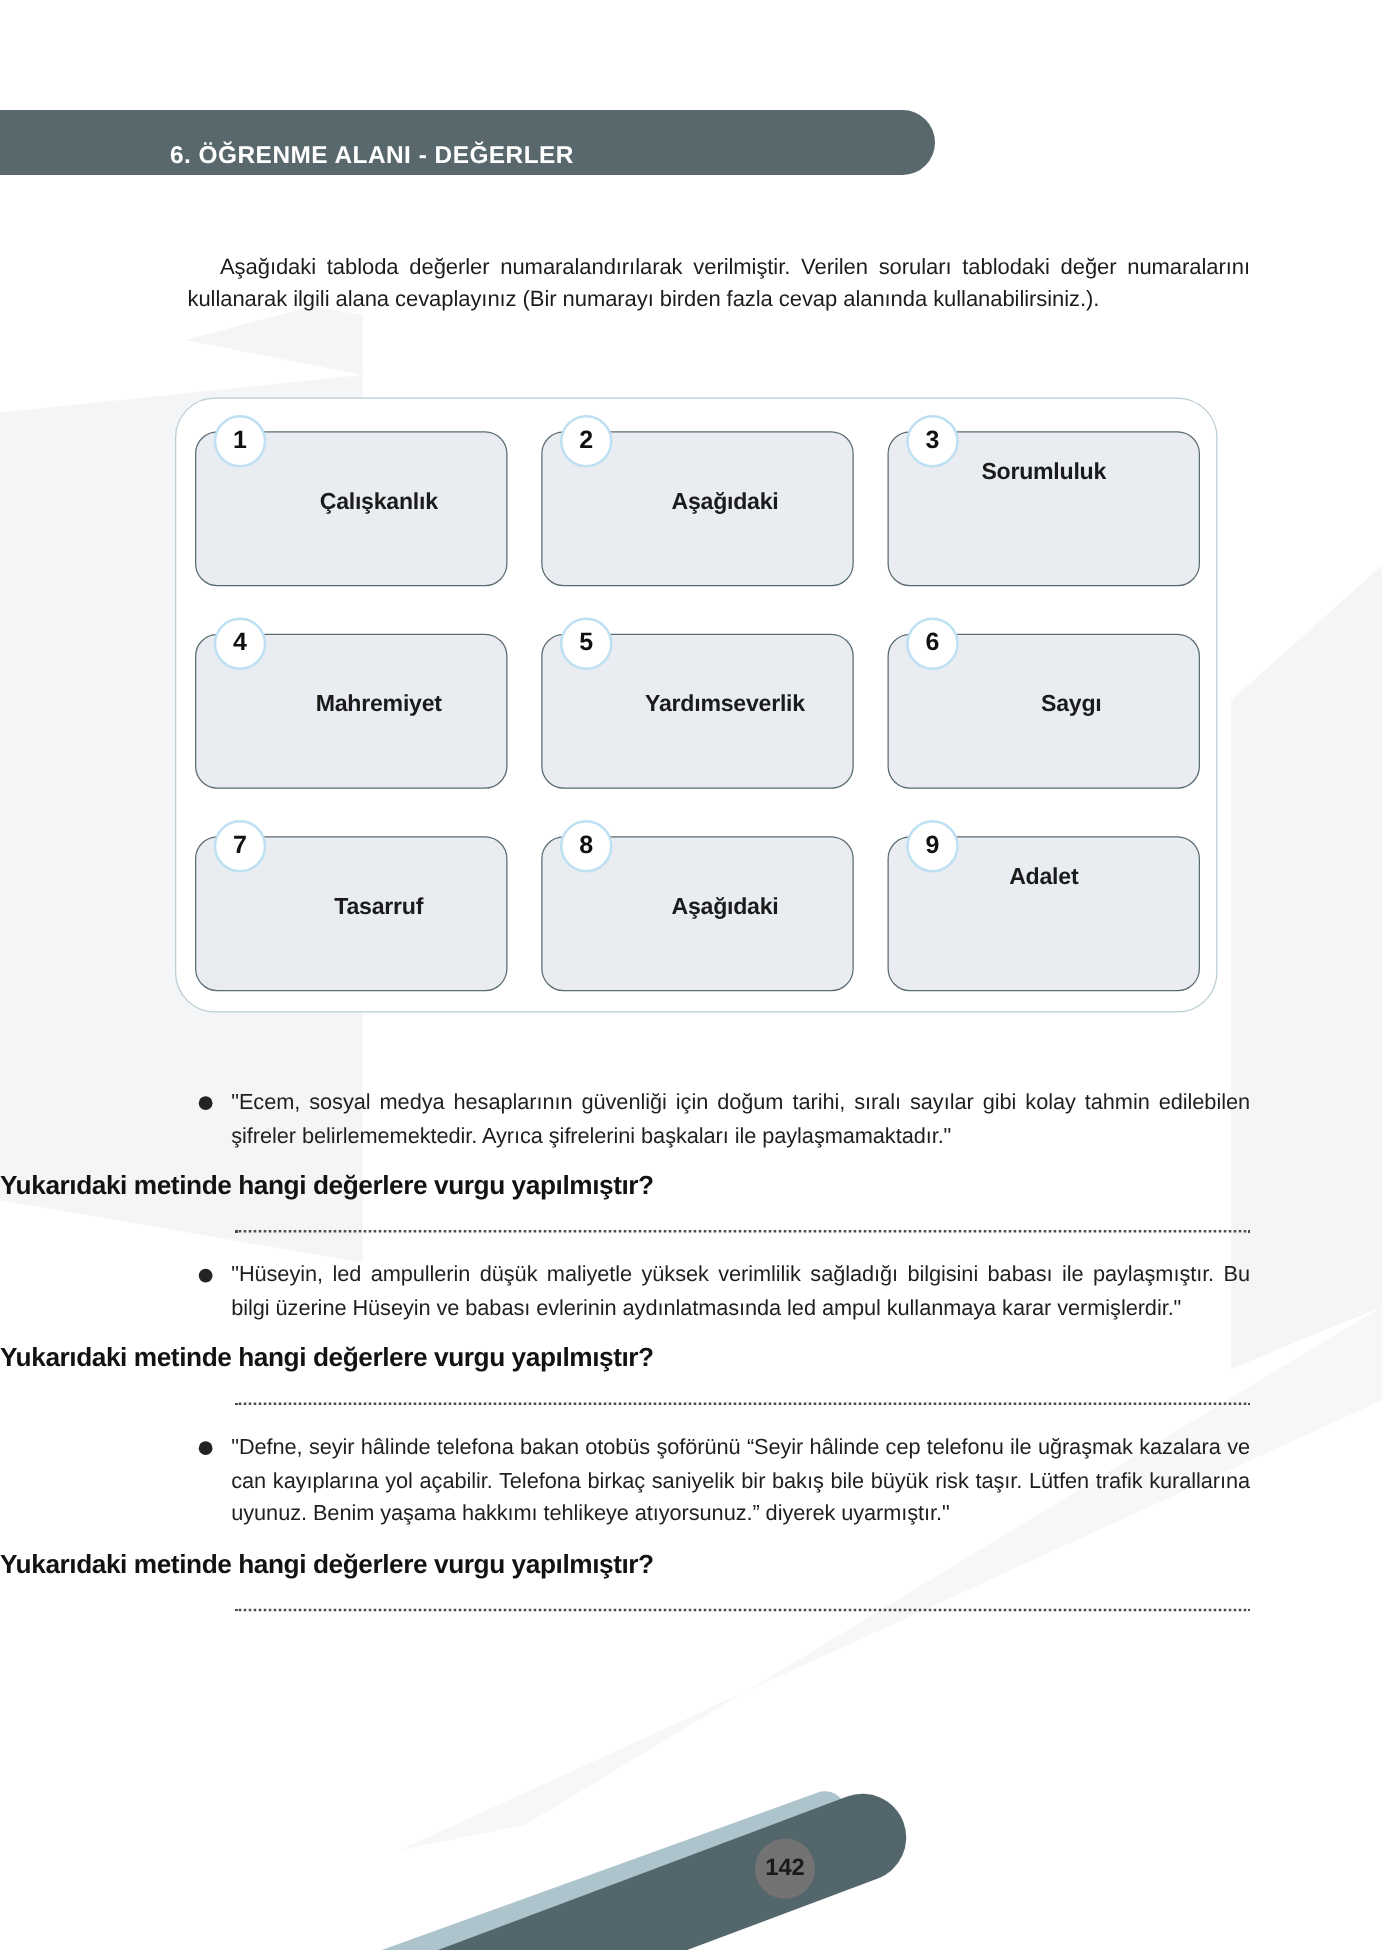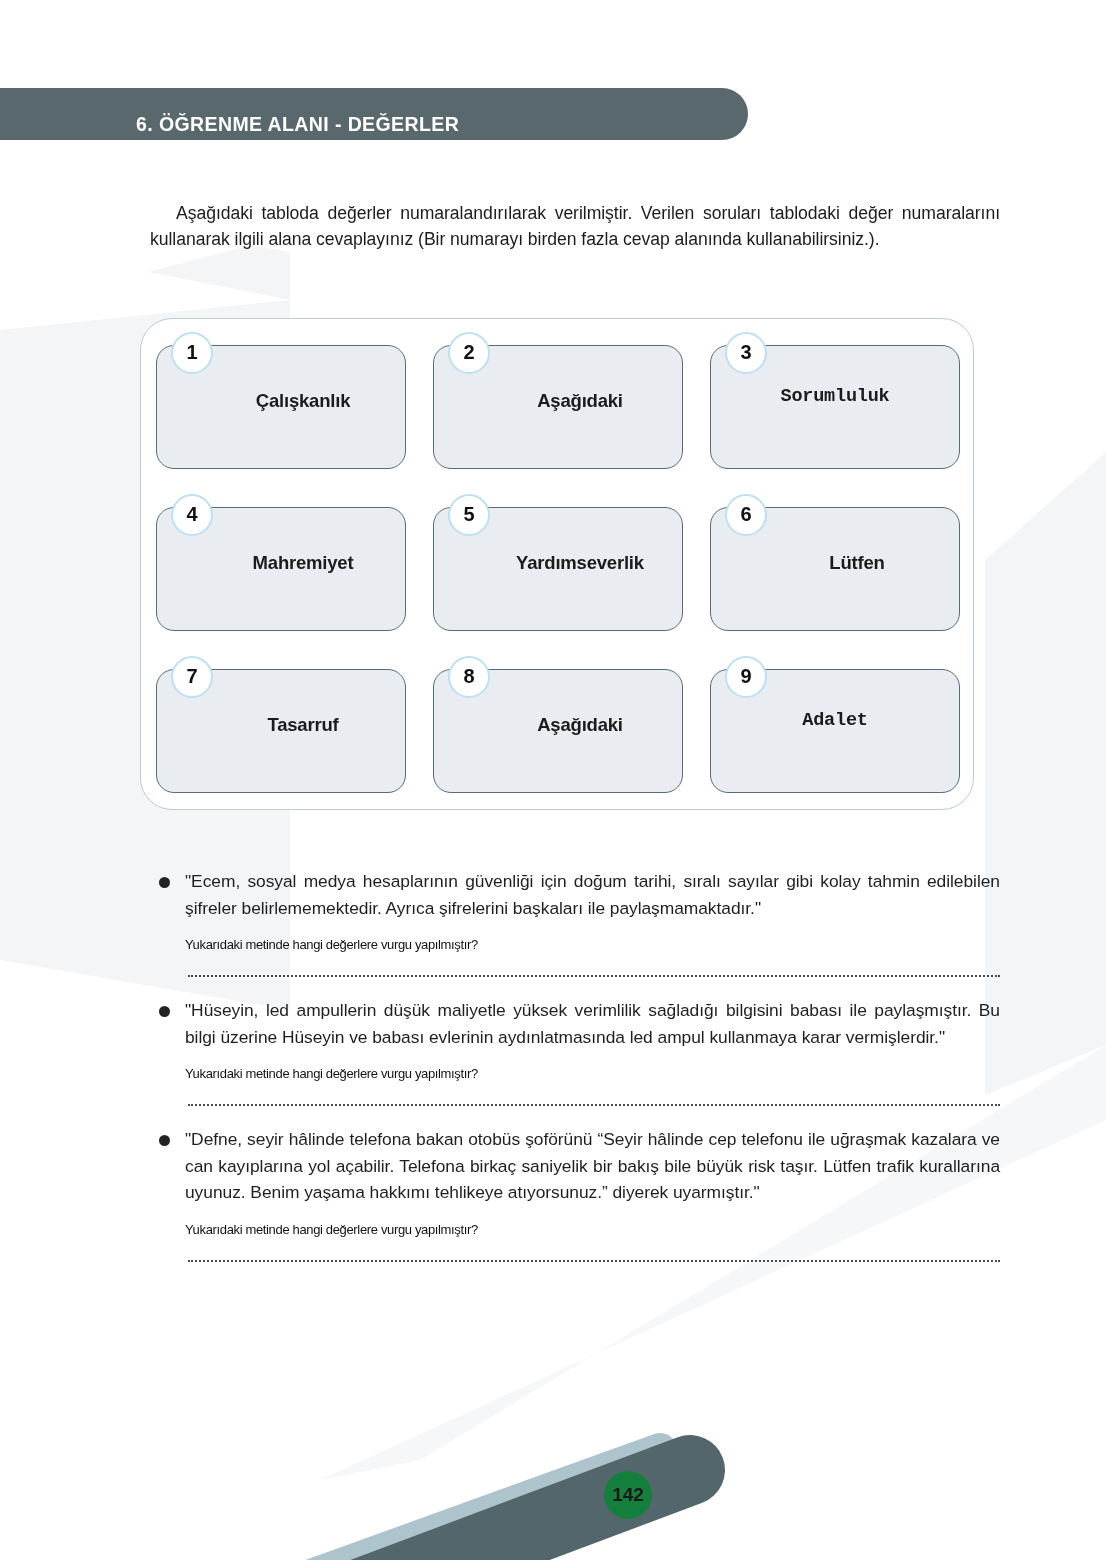--- a/index.html
+++ b/index.html
@@ -121,21 +121,21 @@
     position: absolute;
     left: 0;
     width: 100%;
     text-align: center;
     font-size: 18.5px;
     font-weight: bold;
     color: #1b1b1b;
     letter-spacing: -0.2px;
   }
   .value-label.pos-mid { top: 44px; padding-left: 44px; }
-  .value-label.pos-high { top: 40px; font-family: Liberation Mono, monospace; }
+  .value-label.pos-high { top: 20px; }
 
   
   #questions {
     position: absolute;
     left: 0;
     top: 868px;
     width: 1106px;
     z-index: 3;
   }
 
@@ -156,24 +156,23 @@
     position: absolute;
     left: 9px;
     top: 9px;
     width: 11px;
     height: 11px;
     border-radius: 50%;
     background: #232323;
   }
 
   .q-prompt {
-    margin-left: 185px;
     width: 815px;
-    font-size: 13px;
-    font-weight: normal;
+    font-size: 21px;
+    font-weight: bold;
     color: #121212;
     letter-spacing: -0.35px;
   }
 
   .answer-line {
     margin-left: 188px;
     width: 812px;
     height: 0;
     border-bottom: 2.4px dotted #4a4a4a;
   }
@@ -193,21 +192,21 @@
     z-index: 4;
     pointer-events: none;
   }
   #page-number {
     position: absolute;
     left: 604px;
     top: 1471px;
     width: 48px;
     height: 48px;
     border-radius: 50%;
-    background: #15803d;
+    background: #737373;
     color: #1a1a1a;
     font-size: 19px;
     font-weight: bold;
     line-height: 48px;
     text-align: center;
     z-index: 6;
     font-family: "Liberation Sans", sans-serif;
   }
 </style>
 </head>
@@ -247,21 +246,21 @@
     <div class="value-box">
       <div class="value-number">4</div>
       <div class="value-label pos-mid">Mahremiyet</div>
     </div>
     <div class="value-box">
       <div class="value-number">5</div>
       <div class="value-label pos-mid">Yardımseverlik</div>
     </div>
     <div class="value-box">
       <div class="value-number">6</div>
-      <div class="value-label pos-mid">Lütfen</div>
+      <div class="value-label pos-mid">Saygı</div>
     </div>
   </div>
 
   <div class="values-row" id="values-row-3">
     <div class="value-box">
       <div class="value-number">7</div>
       <div class="value-label pos-mid">Tasarruf</div>
     </div>
     <div class="value-box">
       <div class="value-number">8</div>

